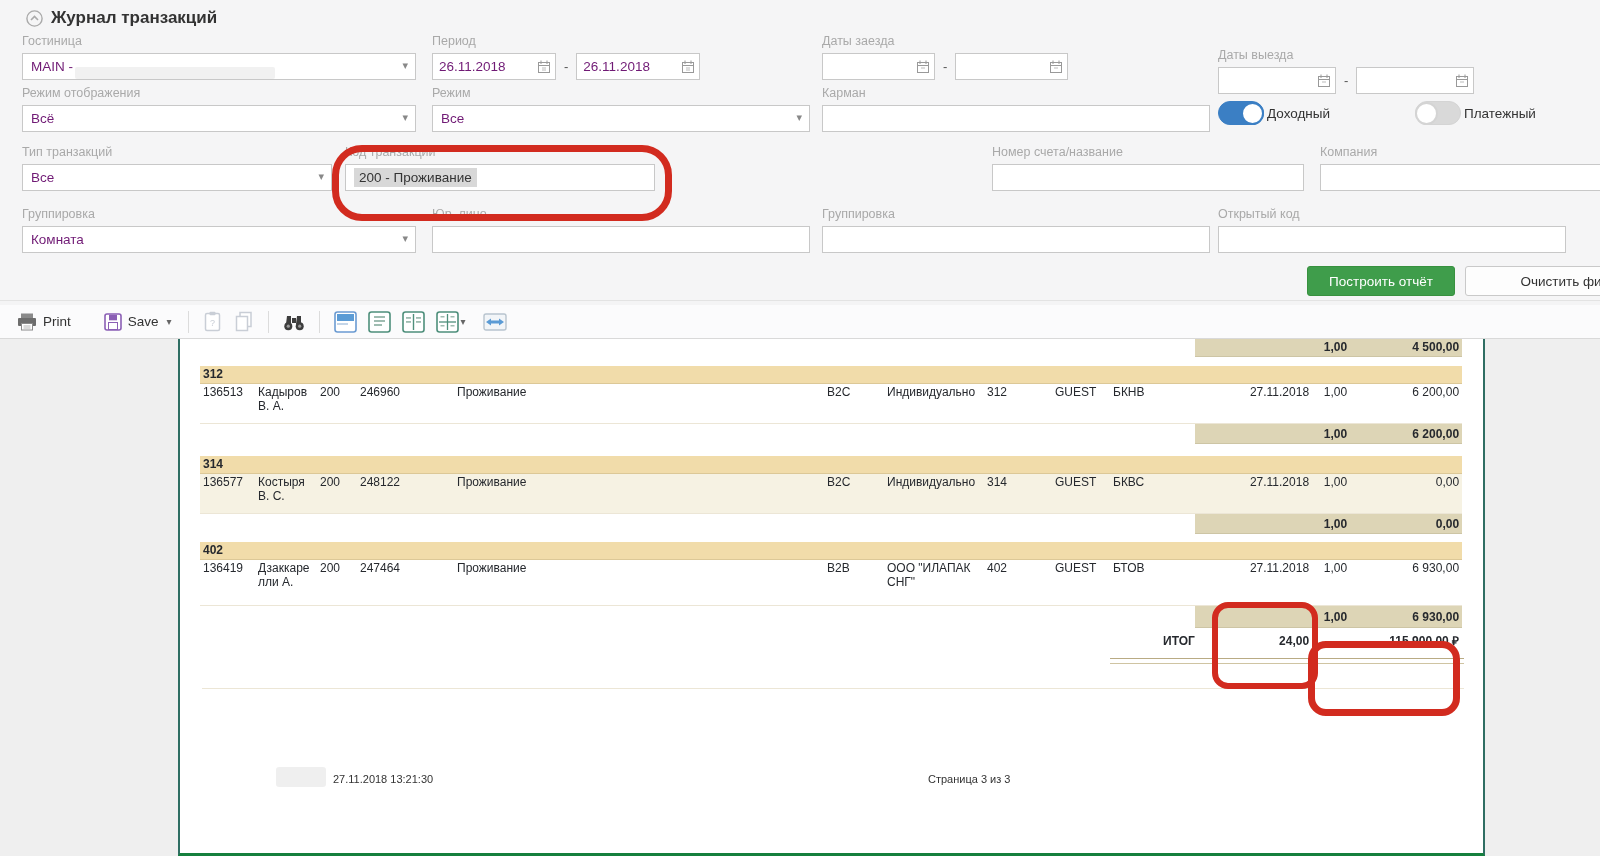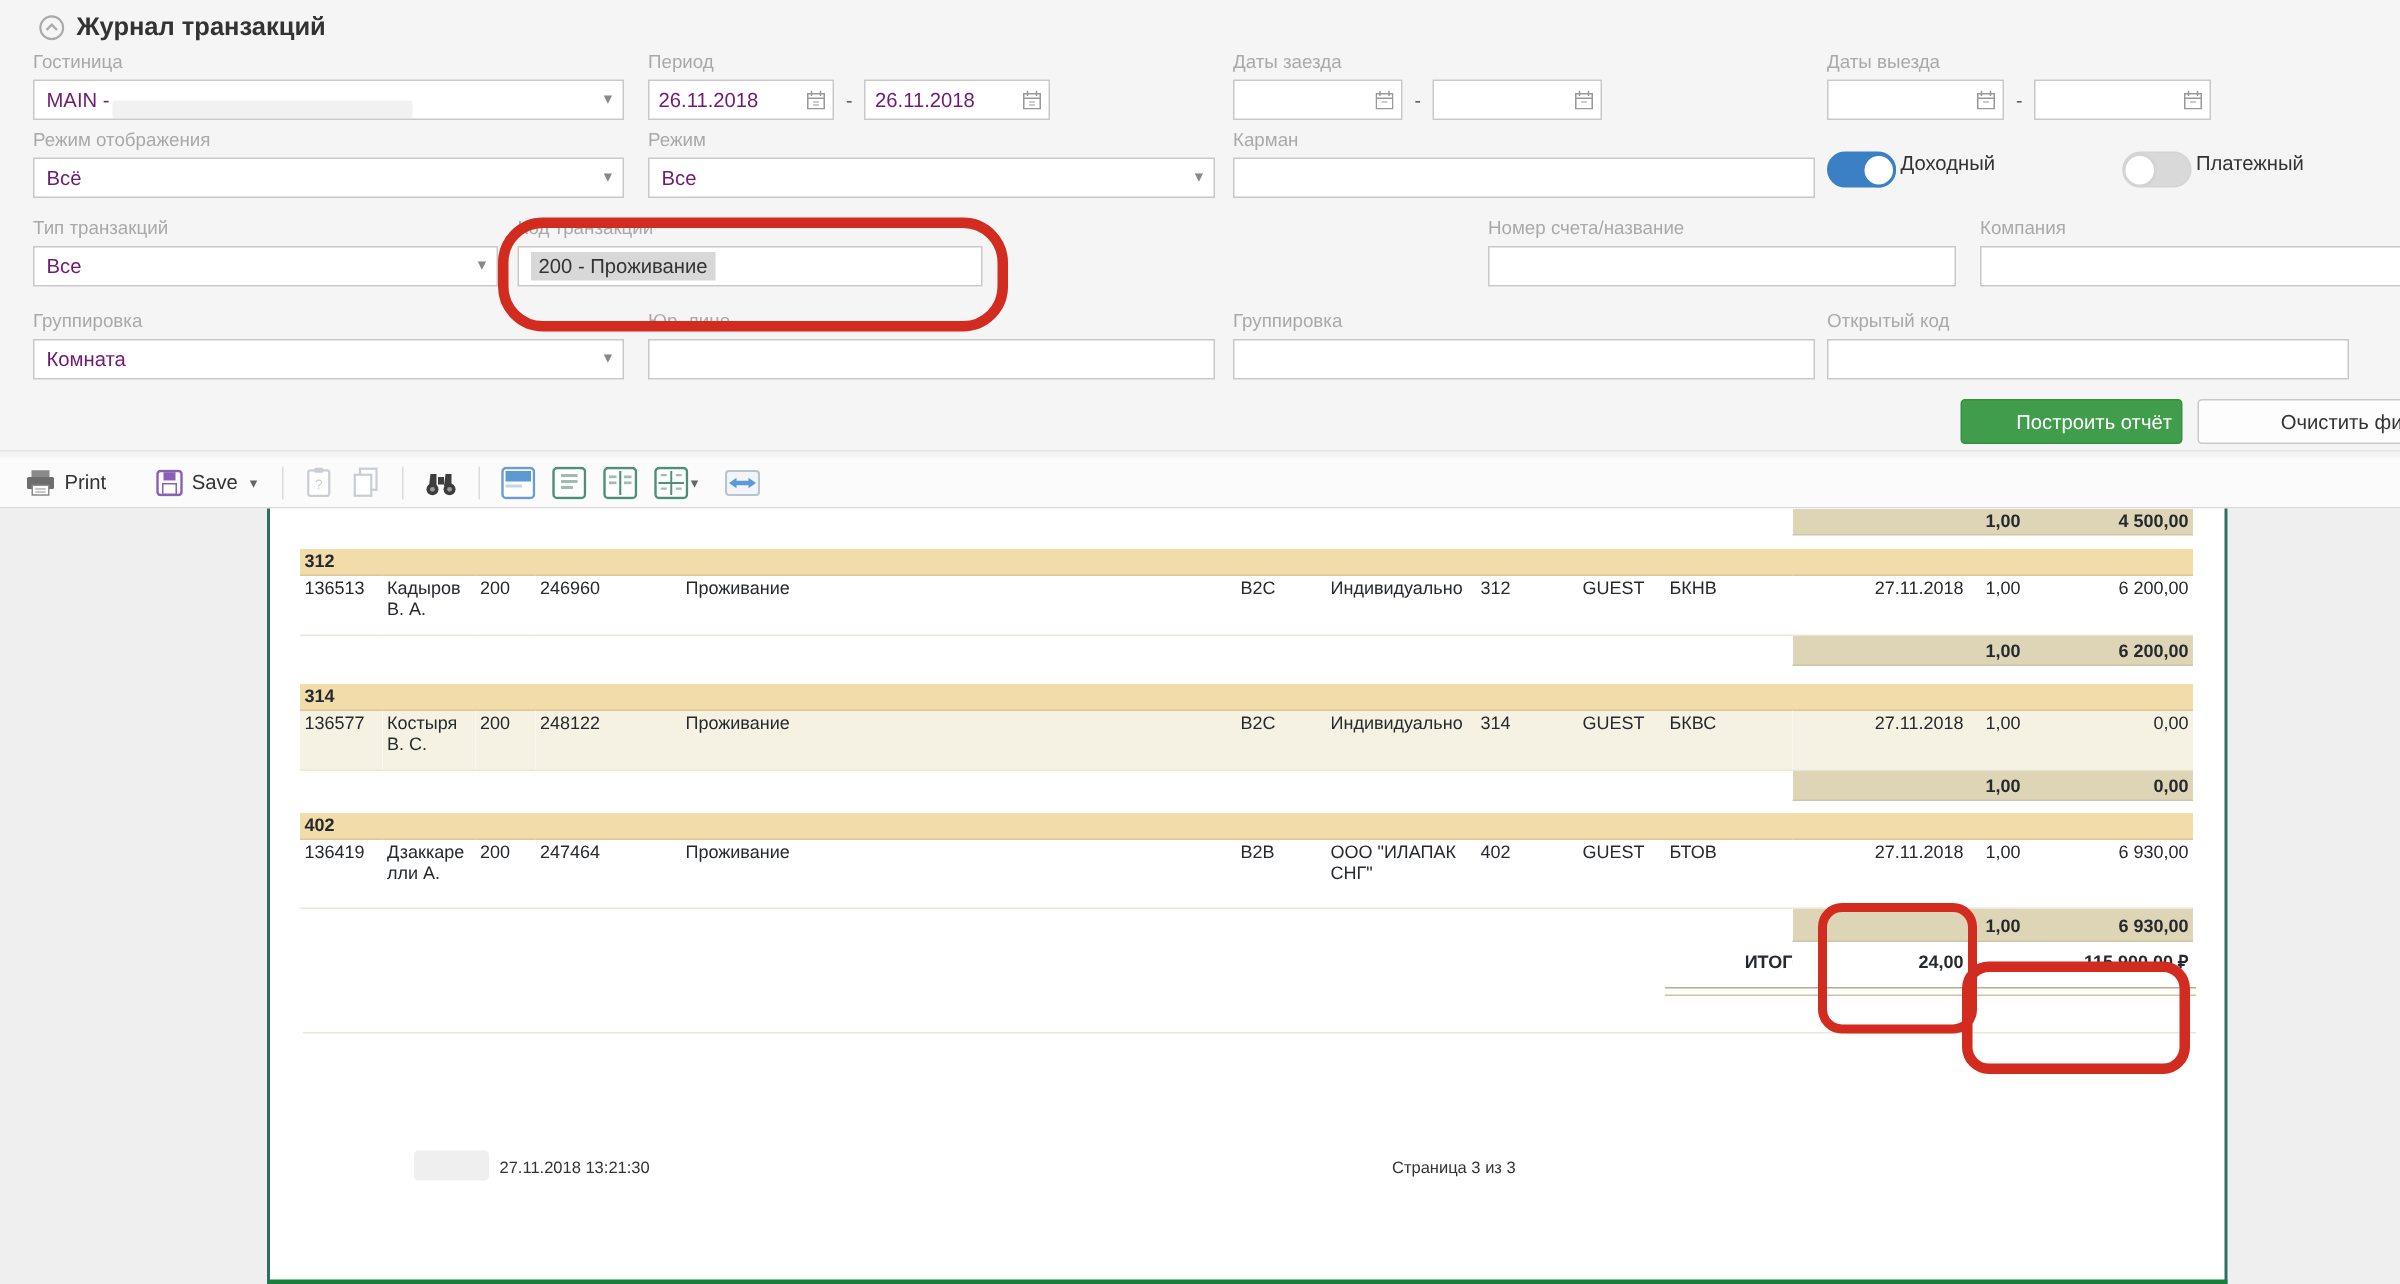--- a/index.html
+++ b/index.html
@@ -19,31 +19,31 @@
   .caret-icon{position:absolute;right:7px;top:5px;color:#888;font-size:11px;}
   .caret-icon::after{content:"▾";}
   .tinput{height:27px;width:100%;background:#fff;border:1px solid #c8c8c8;box-sizing:border-box;font-size:13.5px;color:#3c3c3c;padding:0 8px;outline:none;}
   .daterange{display:flex;align-items:center;gap:8px;}
   .datebox{position:relative;height:27px;background:#fff;border:1px solid #c8c8c8;display:flex;align-items:center;padding:0 6px;box-sizing:border-box;}
   .datebox .cal{position:absolute;right:5px;top:6px;}
   .dash{color:#555;font-size:13px;}
   .chip{background:#d8d8d8;font-size:13.5px;color:#333;padding:2px 5px;white-space:nowrap;}
   .redact{position:absolute;left:52px;top:13px;width:200px;height:12px;background:#e6e6e6;opacity:.55;border-radius:2px;}
   
-  .toggle-wrap{position:absolute;display:flex;gap:3px;}
+  .toggle-wrap{position:absolute;display:flex;align-items:center;gap:3px;}
   .toggle{position:relative;width:46px;height:24px;border-radius:13px;box-sizing:border-box;}
   .toggle.on{background:#3b7fc4;border:1px solid #3b7fc4;}
   .toggle.off{background:#d9d9d9;border:1px solid #d4d4d4;}
   .knob{position:absolute;top:0px;width:23px;height:23px;border-radius:50%;background:#fff;box-sizing:border-box;}
   .toggle.on .knob{right:-1px;border:2px solid #3b7fc4;}
   .toggle.off .knob{left:-1px;border:2px solid #d4d4d4;}
   .tlabel{font-size:13.5px;color:#333;}
   
   .btn-green,.btn-white{position:absolute;height:30px;border-radius:3px;font-size:13.5px;cursor:pointer;font-family:inherit;}
-  .btn-green{background:#3f9d4b;border:1px solid #38913f;color:#fff;text-align:right;}
+  .btn-green{background:#3f9d4b;border:1px solid #38913f;color:#fff;}
   .btn-white{background:#fdfdfd;border:1px solid #c9c9c9;color:#333;}
   
   .toolbar{position:absolute;left:0;top:305px;width:1600px;height:34px;background:#fbfbfc;border-bottom:1px solid #d9d9d9;display:flex;align-items:center;padding-left:14px;box-sizing:border-box;gap:9px;}
   .tb-btn{display:flex;align-items:center;gap:6px;font-size:13.5px;color:#333;cursor:pointer;padding:2px 3px;}
   .tb-icon{display:flex;align-items:center;cursor:pointer;padding:1px;}
   .vsep{width:1px;height:22px;background:#dcdcdc;margin:0 4px;}
   .tb-caret{color:#666;font-size:10px;margin-left:2px;}
   
   .viewport{position:absolute;left:0;top:339px;width:1600px;height:517px;background:#efefef;}
   .report-page{position:absolute;left:178px;top:0px;width:1303px;height:514px;background:#fff;
@@ -141,21 +141,21 @@
         <svg class="cal" width="12" height="13" viewBox="0 0 12 13">
             <rect x="0.5" y="2.5" width="11" height="10" fill="none" stroke="#999"></rect>
             <line x1="3" y1="0.5" x2="3" y2="4" stroke="#999"></line>
             <line x1="9" y1="0.5" x2="9" y2="4" stroke="#999"></line>
             <line x1="0.5" y1="5.5" x2="11.5" y2="5.5" stroke="#999"></line>
             <line x1="4" y1="8" x2="8" y2="8" stroke="#bbb"></line>
           </svg>
       </div>
     </div>
   </div>
-  <div class="field" style="left:1218px;top:34px">
+  <div class="field" style="left:1218px;top:48px">
     <div class="flabel">Даты выезда</div>
     <div class="daterange">
       <div class="datebox" style="width:118px">
         <span class="sval"></span>
         <svg class="cal" width="12" height="13" viewBox="0 0 12 13">
             <rect x="0.5" y="2.5" width="11" height="10" fill="none" stroke="#999"></rect>
             <line x1="3" y1="0.5" x2="3" y2="4" stroke="#999"></line>
             <line x1="9" y1="0.5" x2="9" y2="4" stroke="#999"></line>
             <line x1="0.5" y1="5.5" x2="11.5" y2="5.5" stroke="#999"></line>
             <line x1="4" y1="8" x2="8" y2="8" stroke="#bbb"></line>

